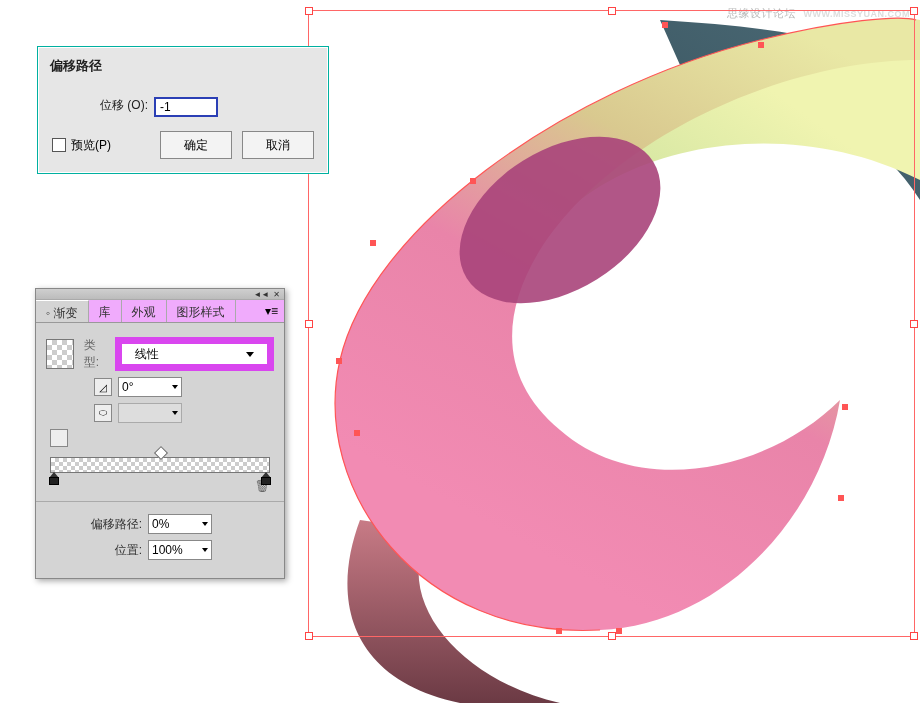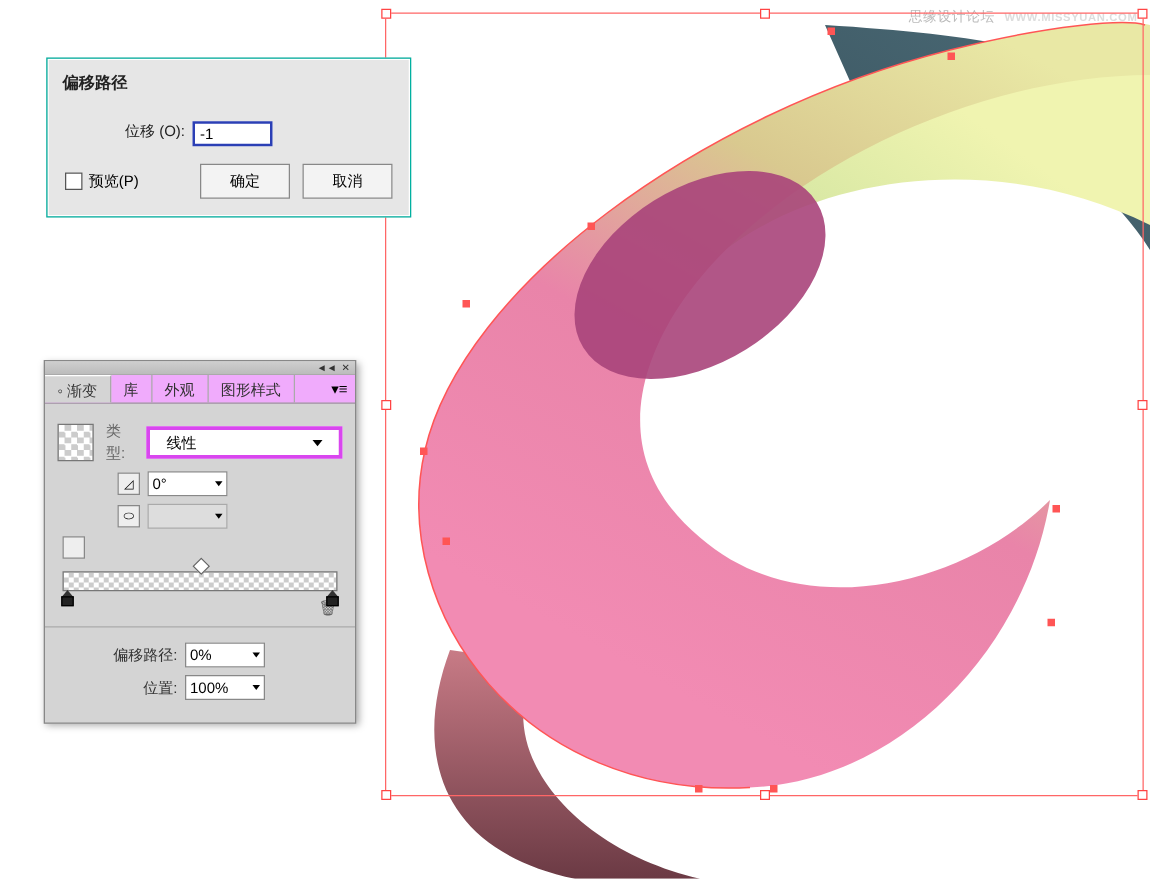--- a/index.html
+++ b/index.html
@@ -211,21 +211,21 @@
     position: relative;
   }
   .swatch.fill { background: #fff; }
   .swatch.stroke::after {
     content:""; position:absolute; left:2px; top:24px; width:28px; height:2px;
     background:#d00; transform:rotate(-45deg); transform-origin:left bottom;
   }
   .plabel { color:#666; margin-right:6px; }
   .pselect {
     height: 20px; width: 130px;
-    border: 3px solid #d946ef; background:#fff;
+    border: 7px solid #d946ef; background:#fff;
     display:flex; align-items:center; justify-content:space-between;
     padding:0 13px; font-size:12px;
   }
   .pselect .arrow { width:0;height:0;border-left:4px solid transparent;border-right:4px solid transparent;border-top:5px solid #000; }
   .toggle-group { display:flex; gap:2px; }
   .toggle { width:20px; height:18px; border:1px solid #999; background:#e2e2e2; }
   .angle-row { margin-left: 48px; display:flex; align-items:center; gap:6px; }
   .mini { width:16px;height:16px;border:1px solid #888;background:#eee;display:flex;align-items:center;justify-content:center;font-size:10px; }
   .numbox { width:56px; height:18px; border:1px solid #888; background:#fff; display:flex; align-items:center; padding:0 3px; justify-content:space-between;}
   .numbox .arrow { width:0;height:0;border-left:3px solid transparent;border-right:3px solid transparent;border-top:4px solid #000; }

